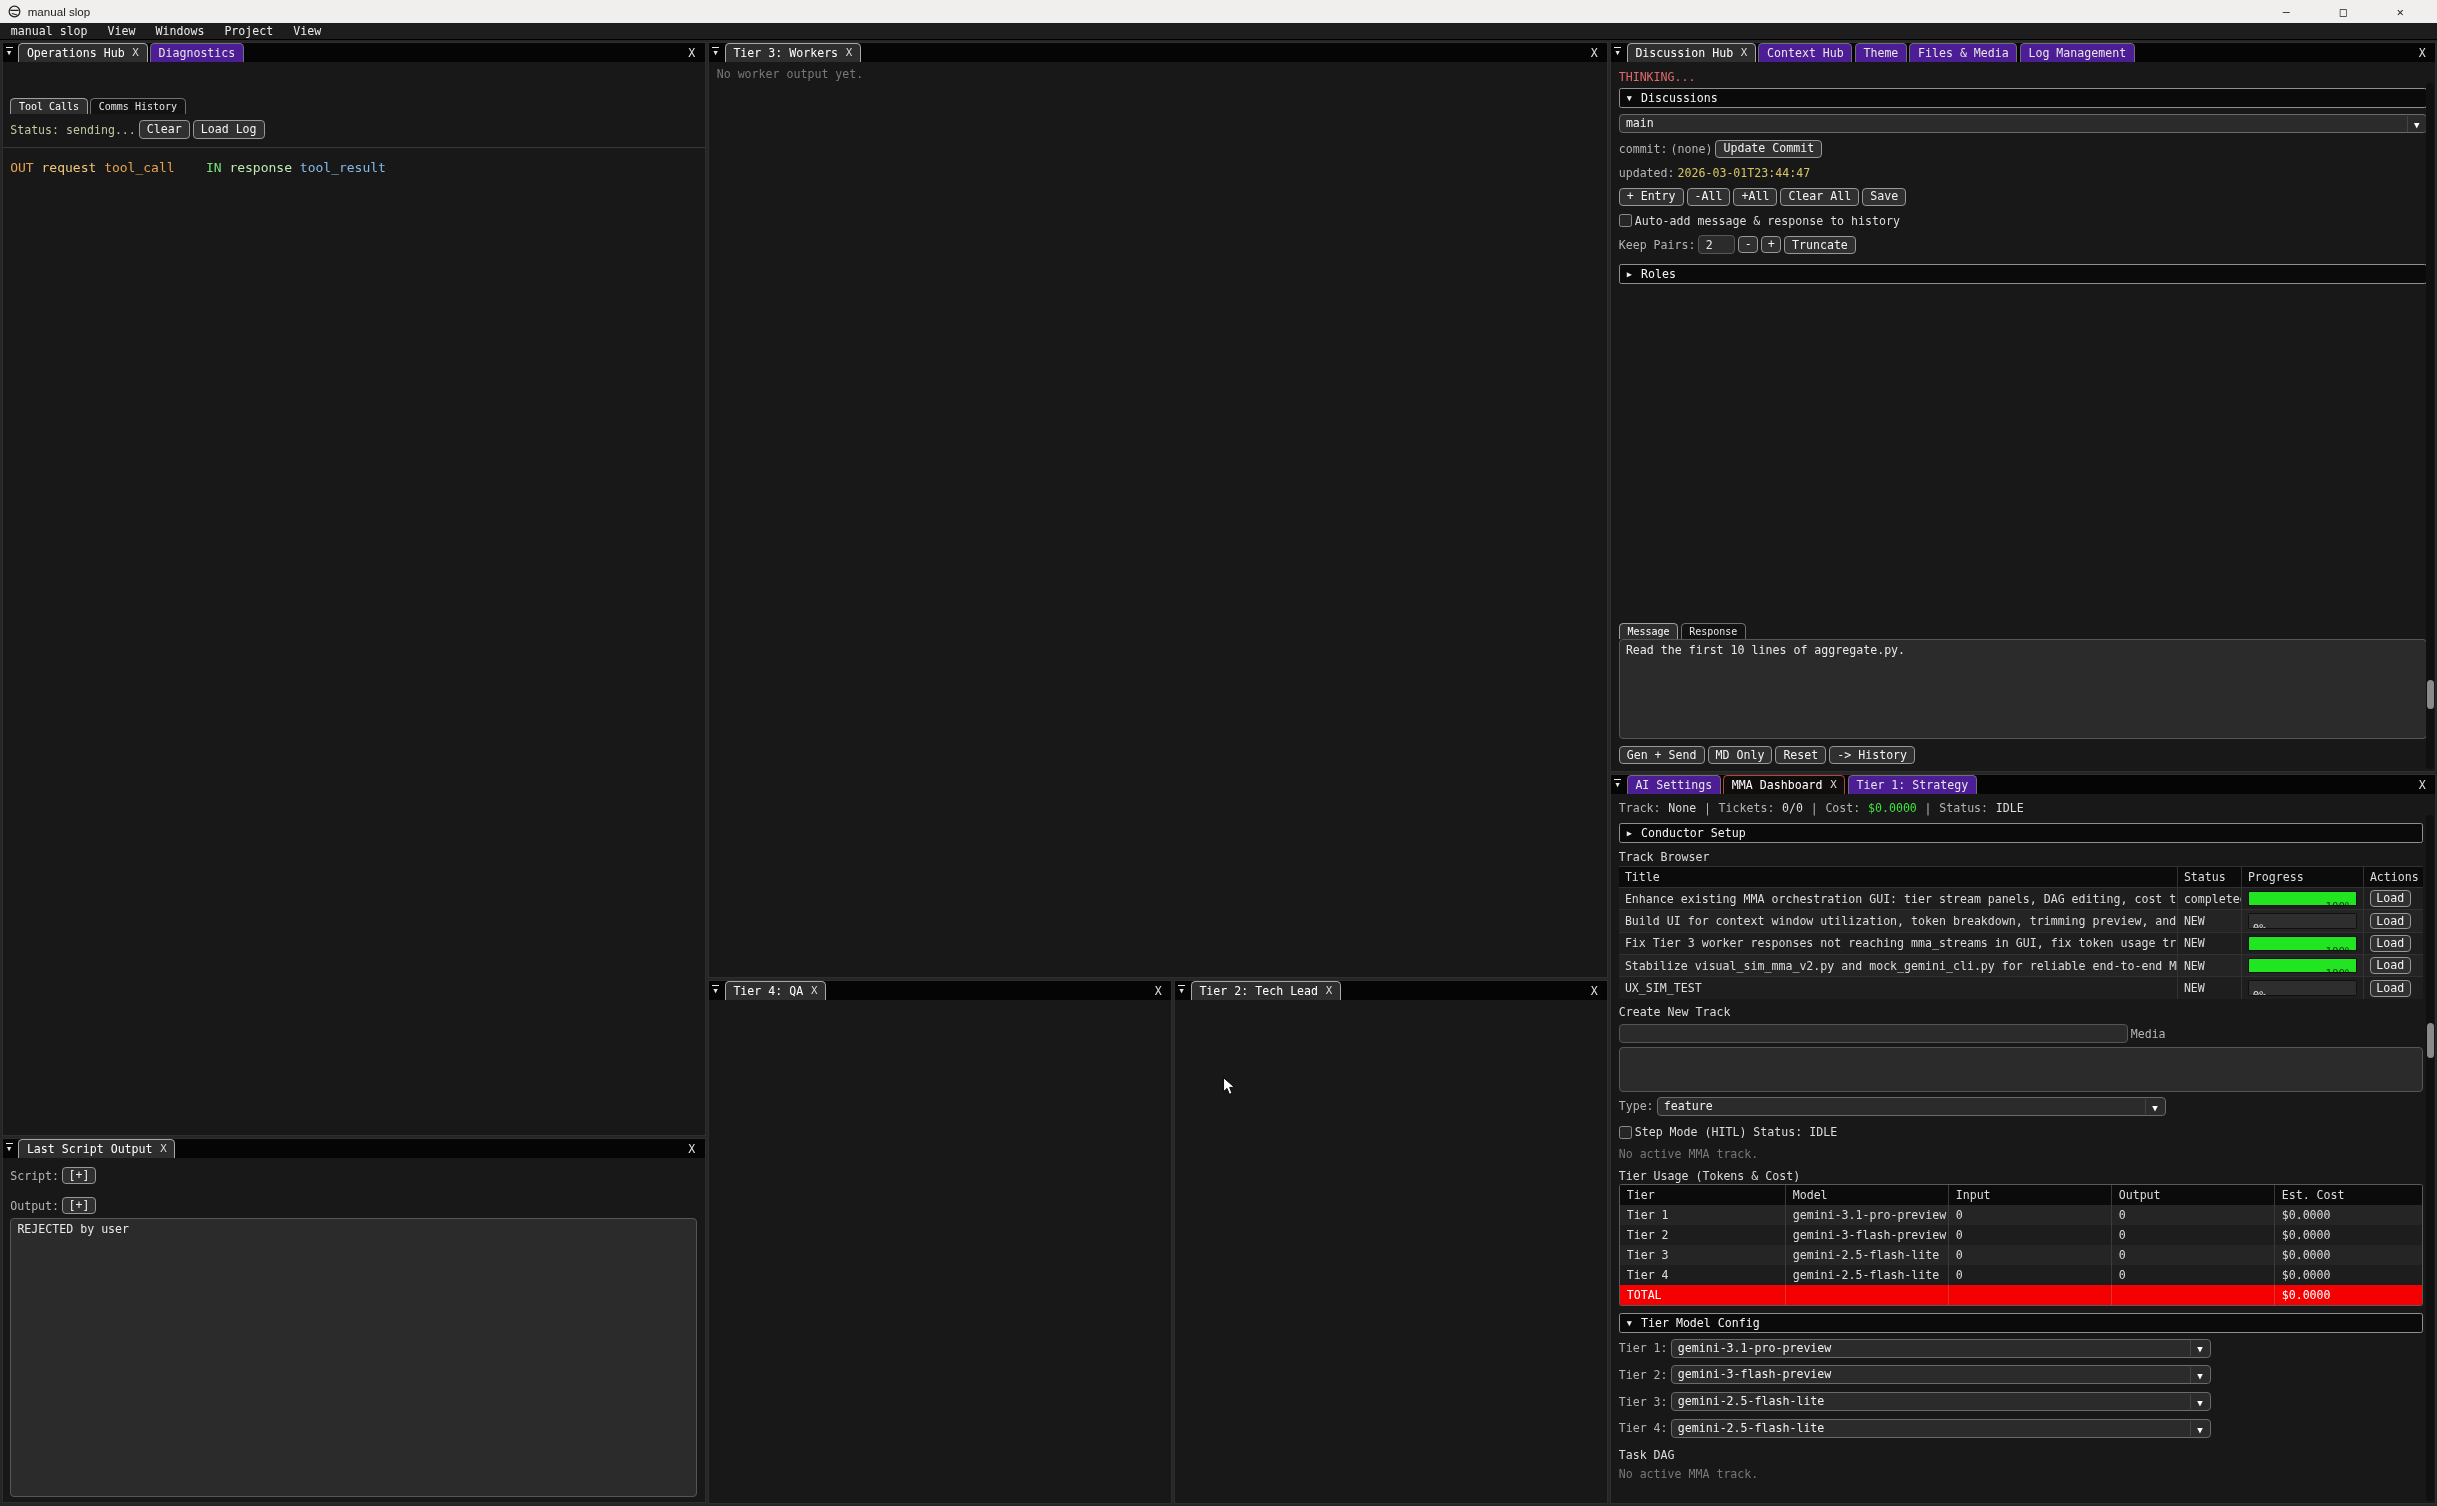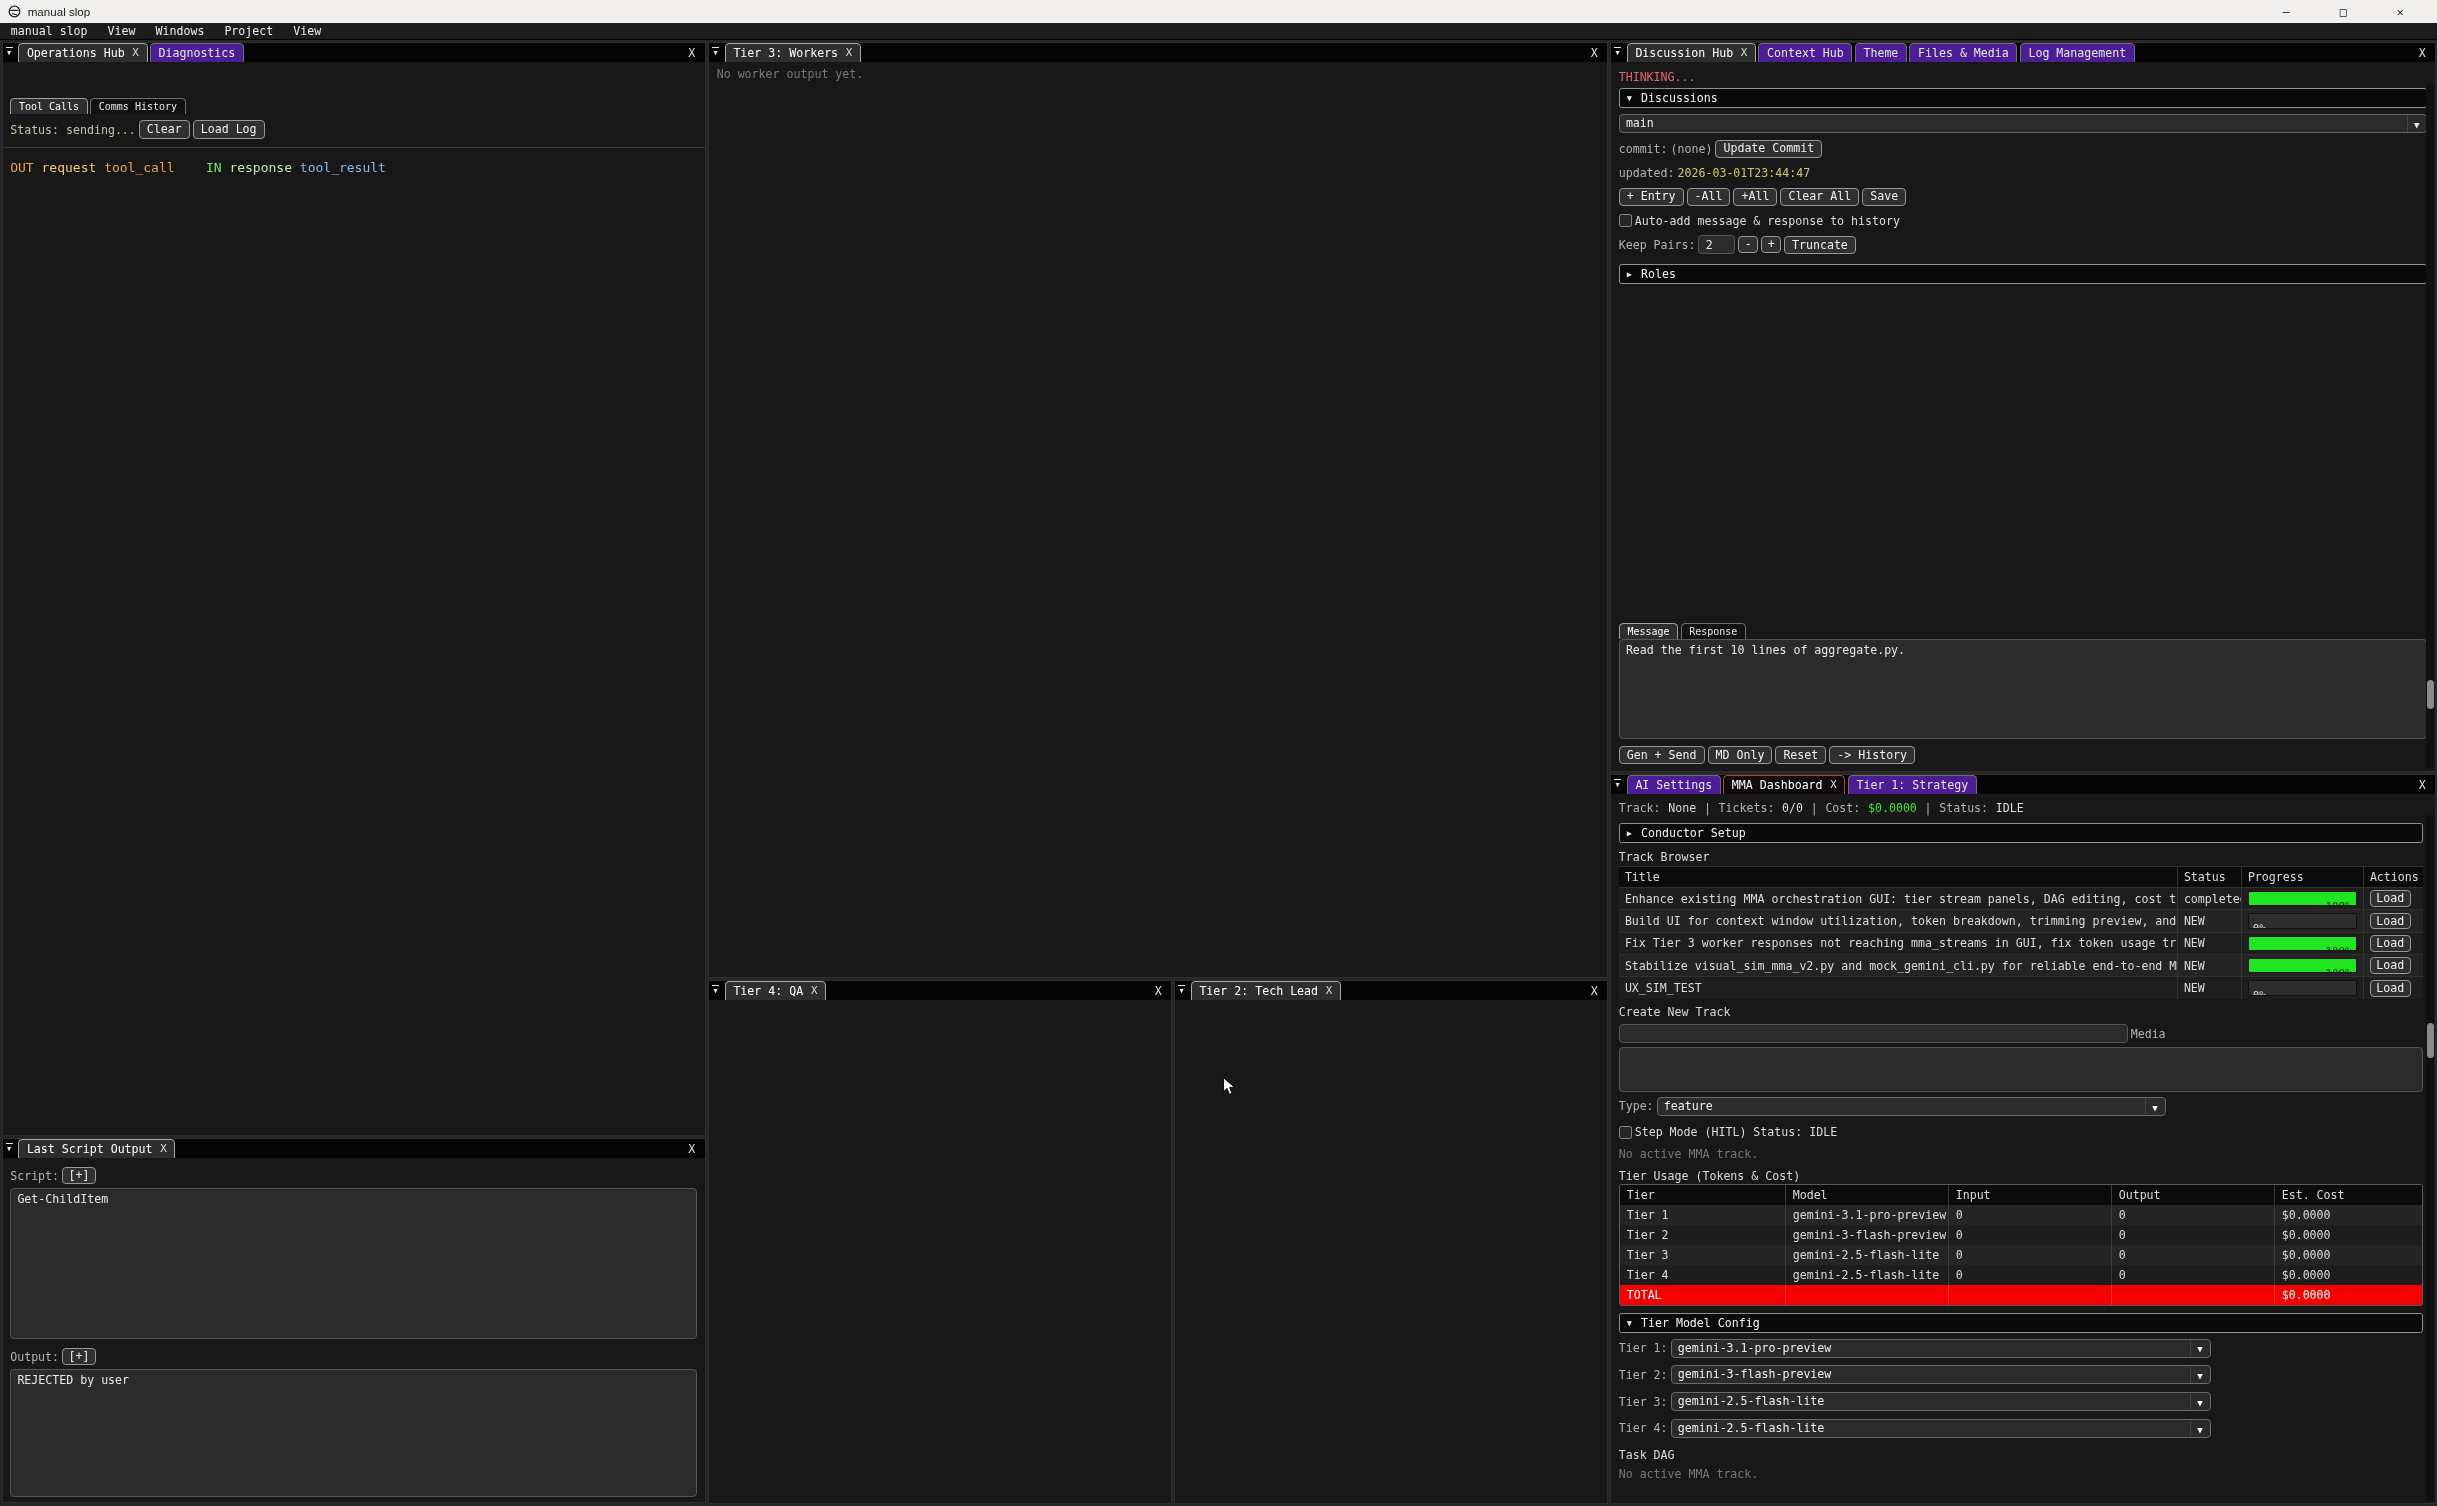--- a/index.html
+++ b/index.html
@@ -134,21 +134,20 @@
       <span>Last Script Output</span>
       <span class="tabx">X</span>
     </div>
     <span class="barx">X</span>
   </div>
   <div class="pcontent">
     <div class="row">
       <span class="gray">Script:</span>
       <span class="btn small">[+]</span>
     </div>
-    <textarea class="input" style="height: 151px; width: 100%;">Get-ChildItem</textarea>
     <div class="row" style="margin-top:9.2px;">
       <span class="gray">Output:</span>
       <span class="btn small">[+]</span>
     </div>
     <textarea class="input" style="flex: 1 1 0%; width: 100%;">REJECTED by user</textarea>
   </div>
 </div>
 
 <div class="panel" style="left:708px; top:42px; width:900px; height:936px;">
   <div class="tabbar">

